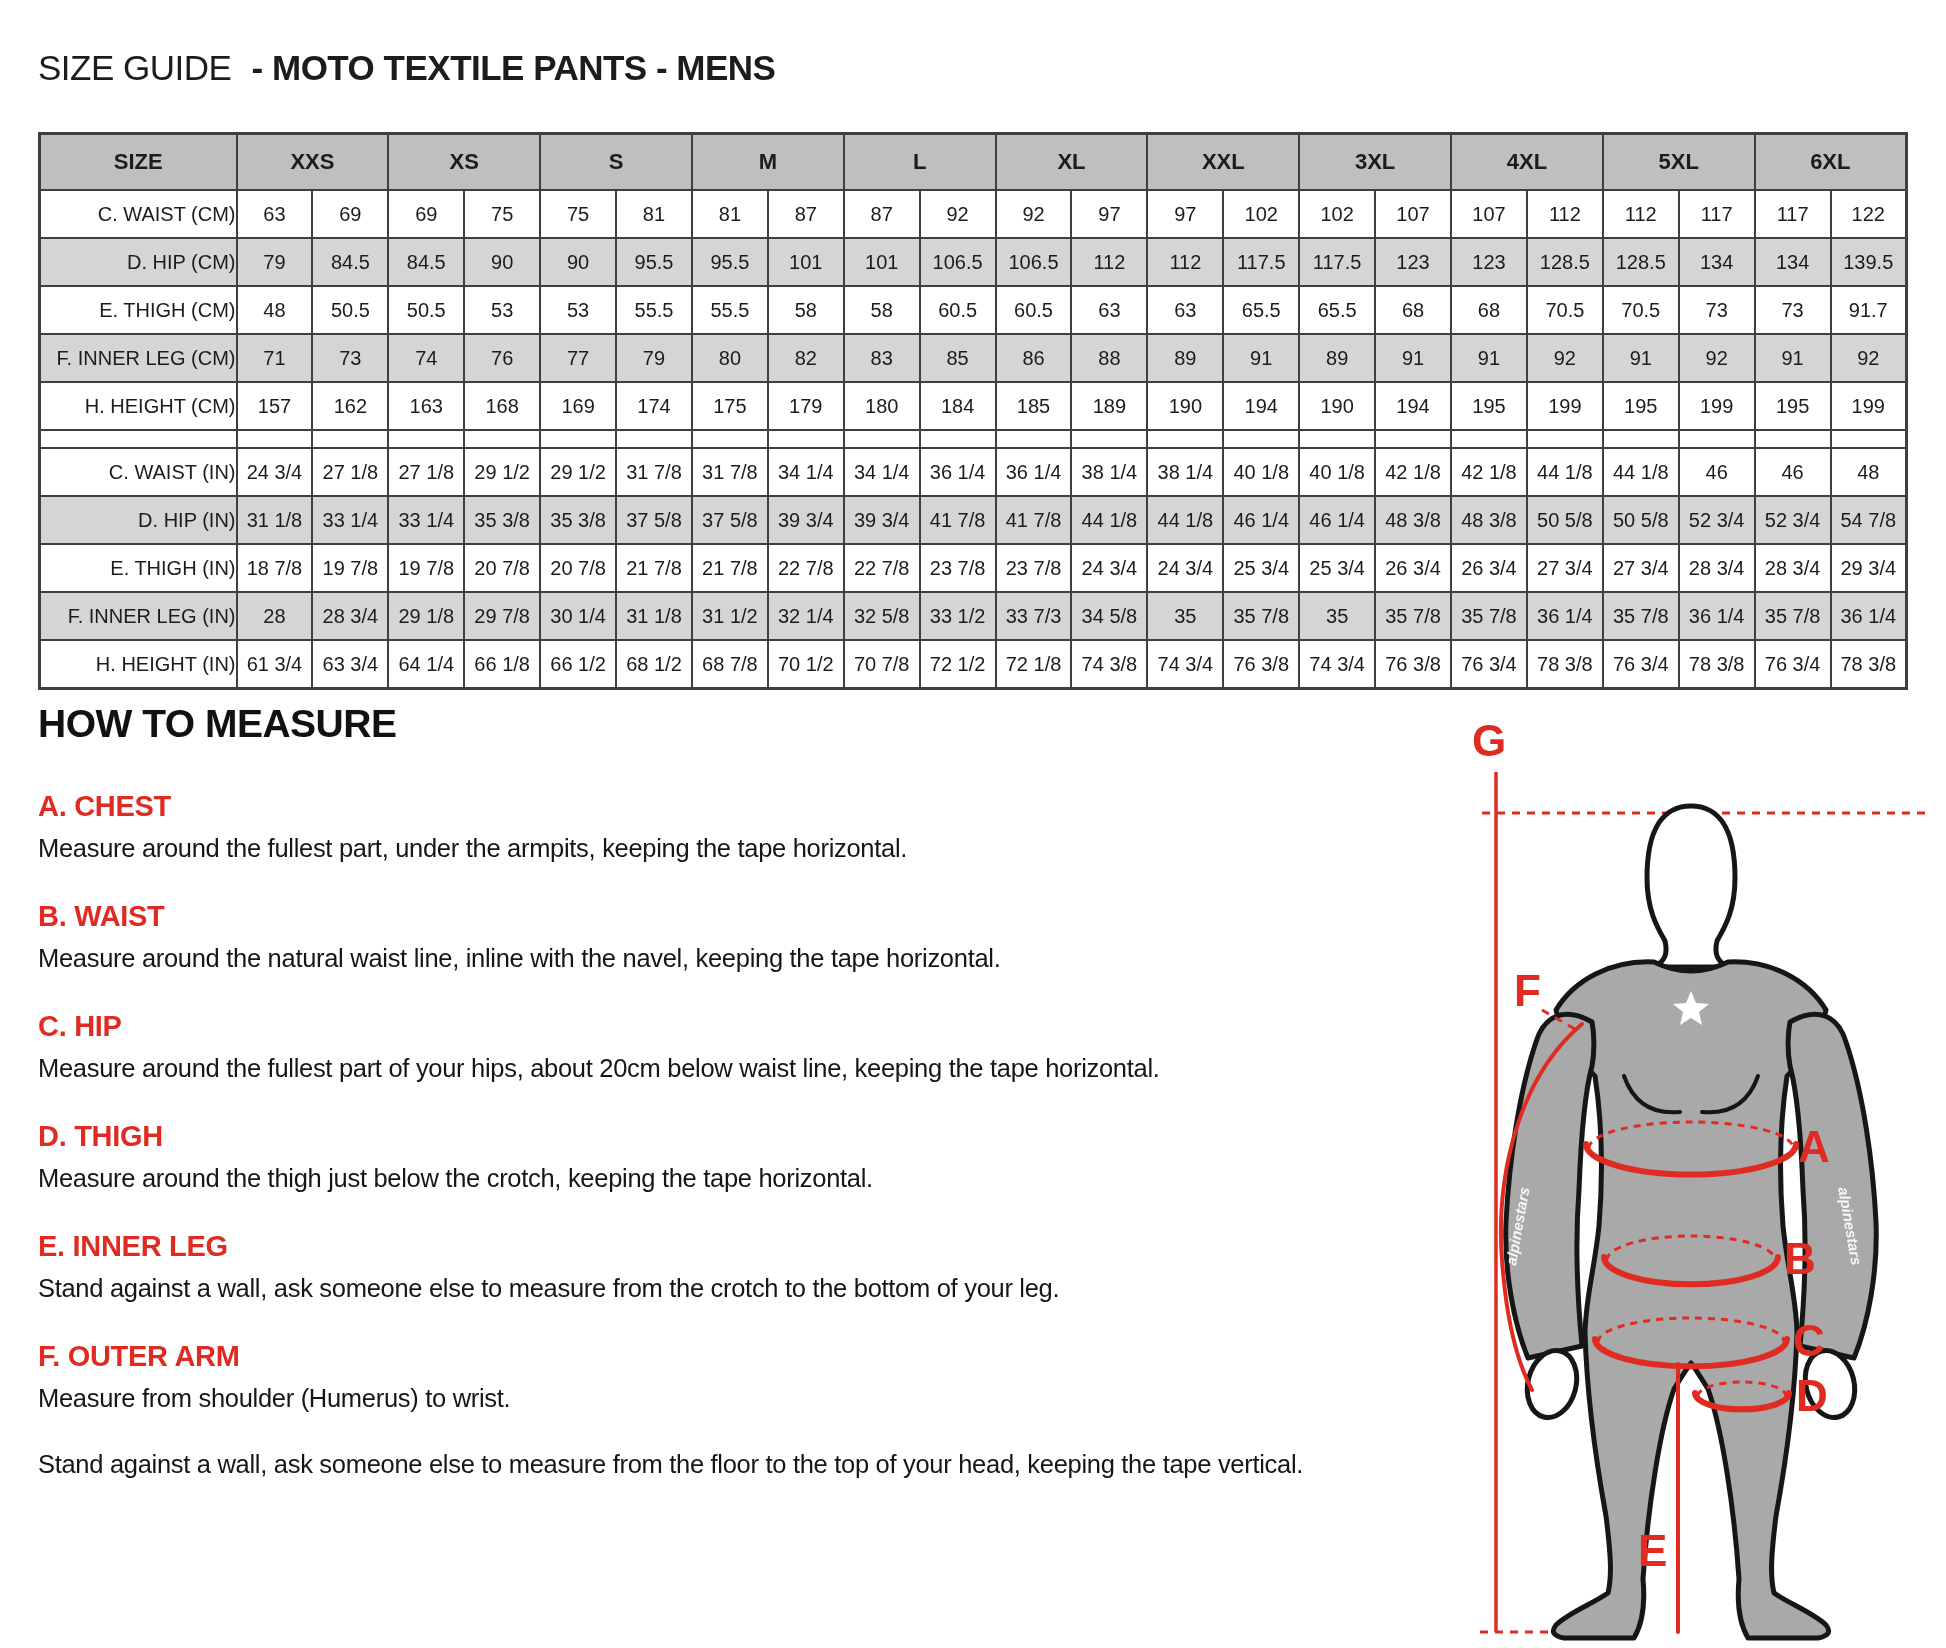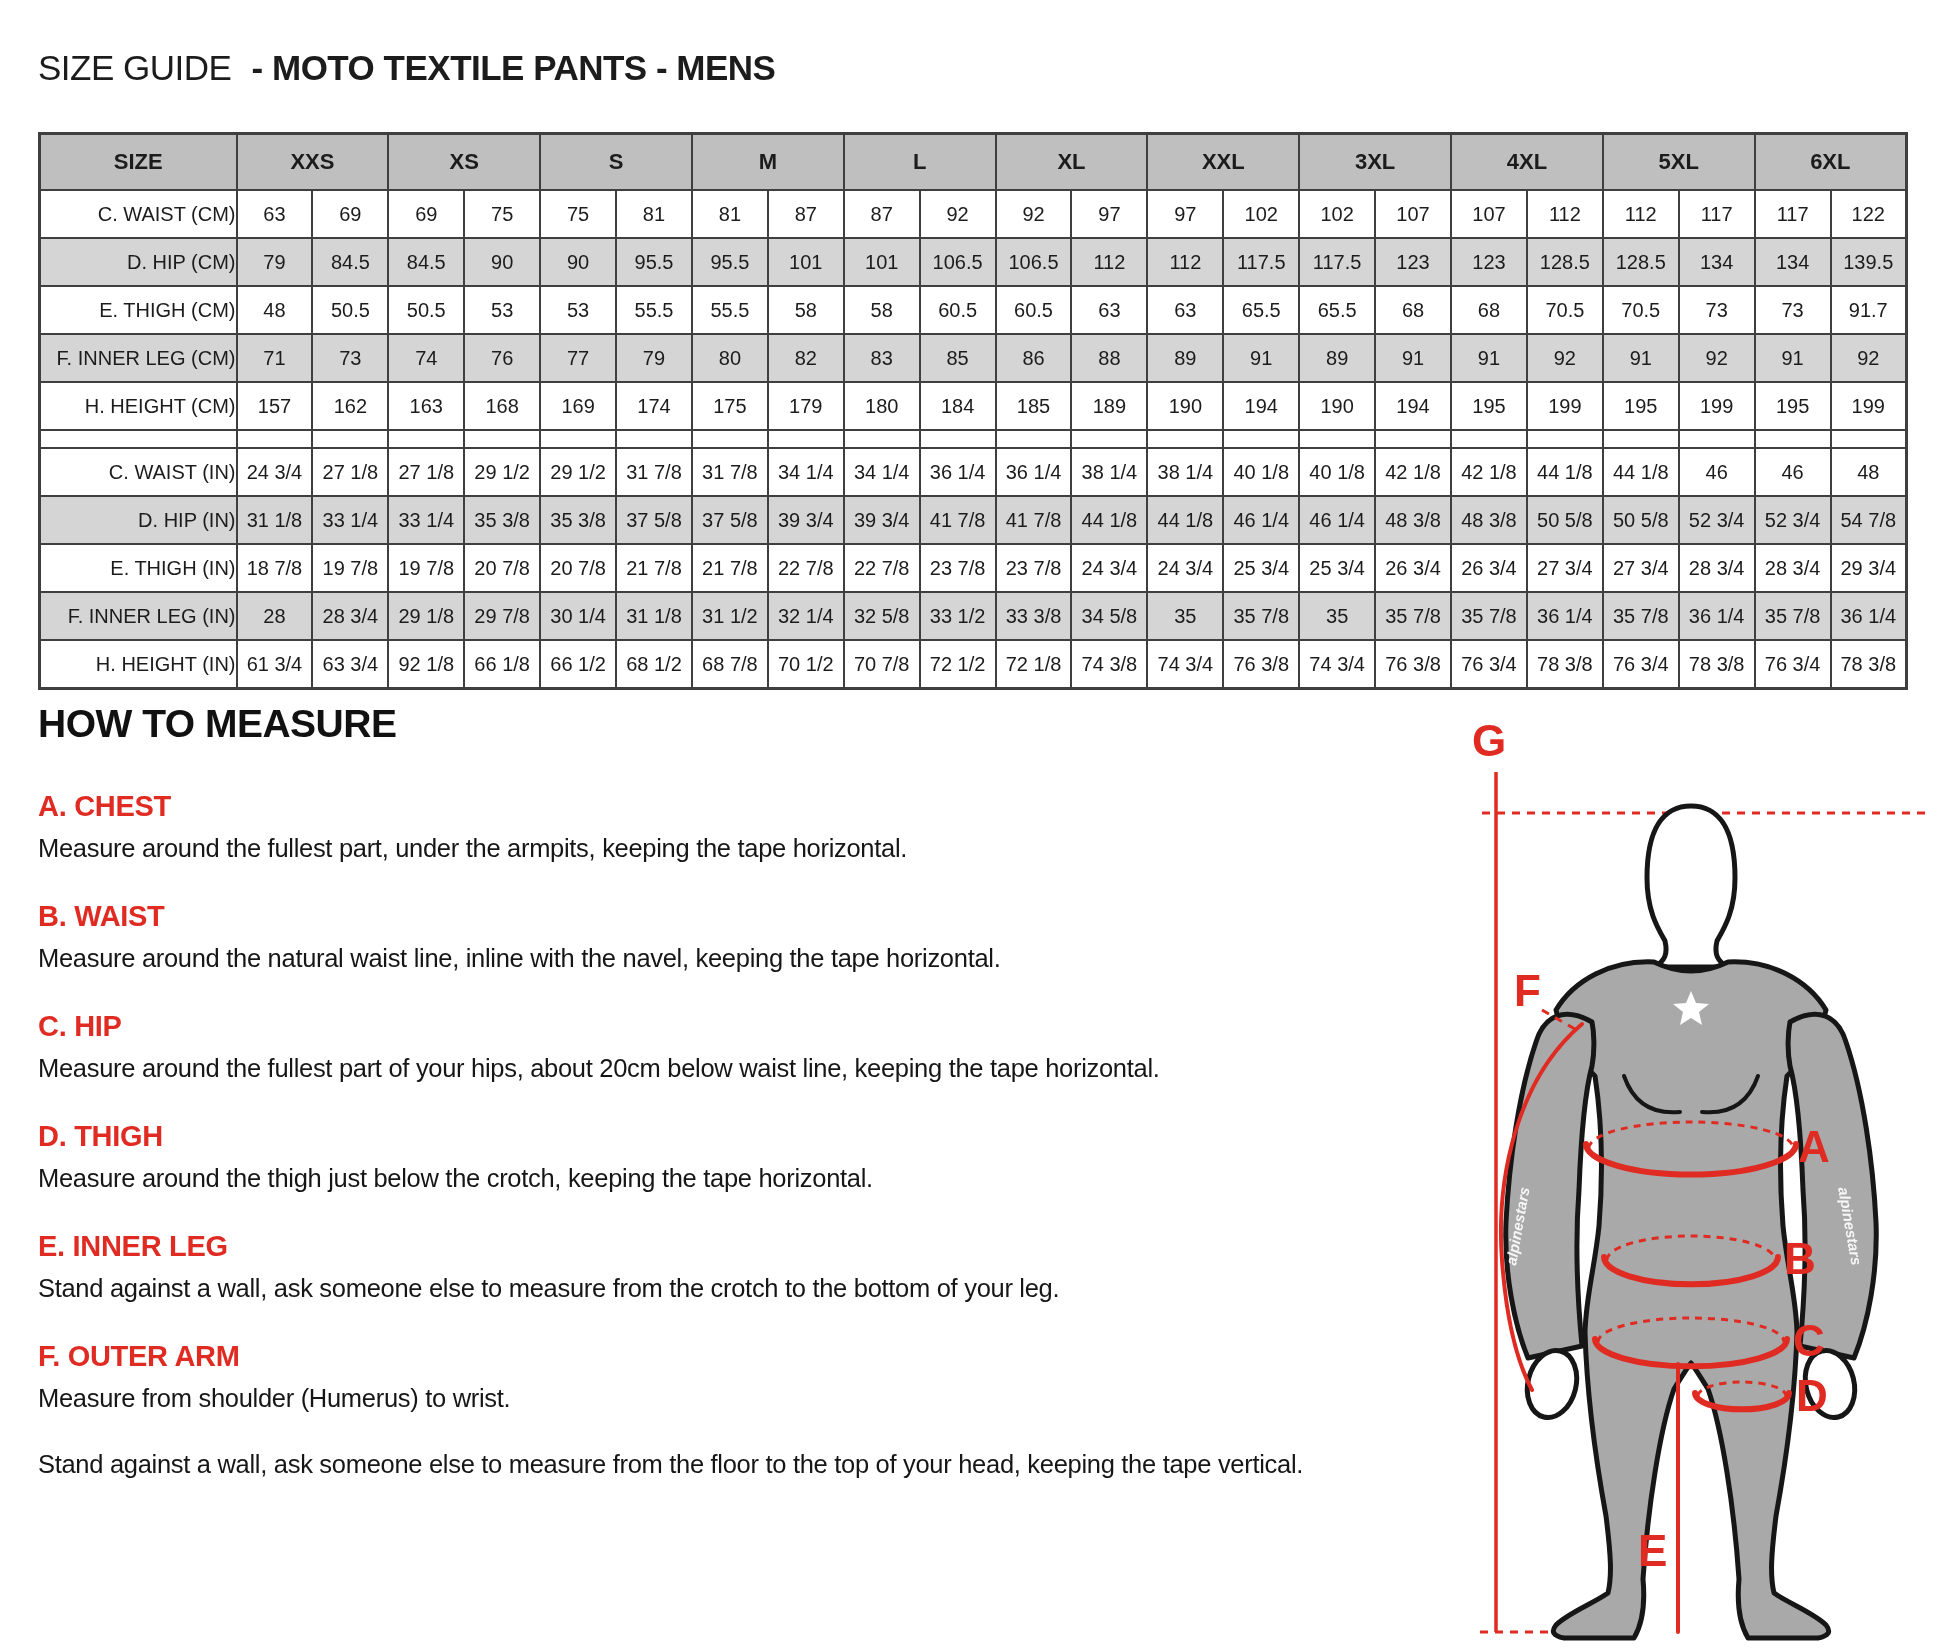--- a/index.html
+++ b/index.html
@@ -323,38 +323,38 @@
             <td>28</td>
             <td>28 3/4</td>
             <td>29 1/8</td>
             <td>29 7/8</td>
             <td>30 1/4</td>
             <td>31 1/8</td>
             <td>31 1/2</td>
             <td>32 1/4</td>
             <td>32 5/8</td>
             <td>33 1/2</td>
-            <td>33 3/8</td>
+            <td>33 7/3</td>
             <td>34 5/8</td>
             <td>35</td>
             <td>35 7/8</td>
             <td>35</td>
             <td>35 7/8</td>
             <td>35 7/8</td>
             <td>36 1/4</td>
             <td>35 7/8</td>
             <td>36 1/4</td>
             <td>35 7/8</td>
             <td>36 1/4</td>
           </tr>
           <tr class="row">
             <td class="c-label">H. HEIGHT (IN)</td>
             <td>61 3/4</td>
             <td>63 3/4</td>
-            <td>92 1/8</td>
+            <td>64 1/4</td>
             <td>66 1/8</td>
             <td>66 1/2</td>
             <td>68 1/2</td>
             <td>68 7/8</td>
             <td>70 1/2</td>
             <td>70 7/8</td>
             <td>72 1/2</td>
             <td>72 1/8</td>
             <td>74 3/8</td>
             <td>74 3/4</td>

